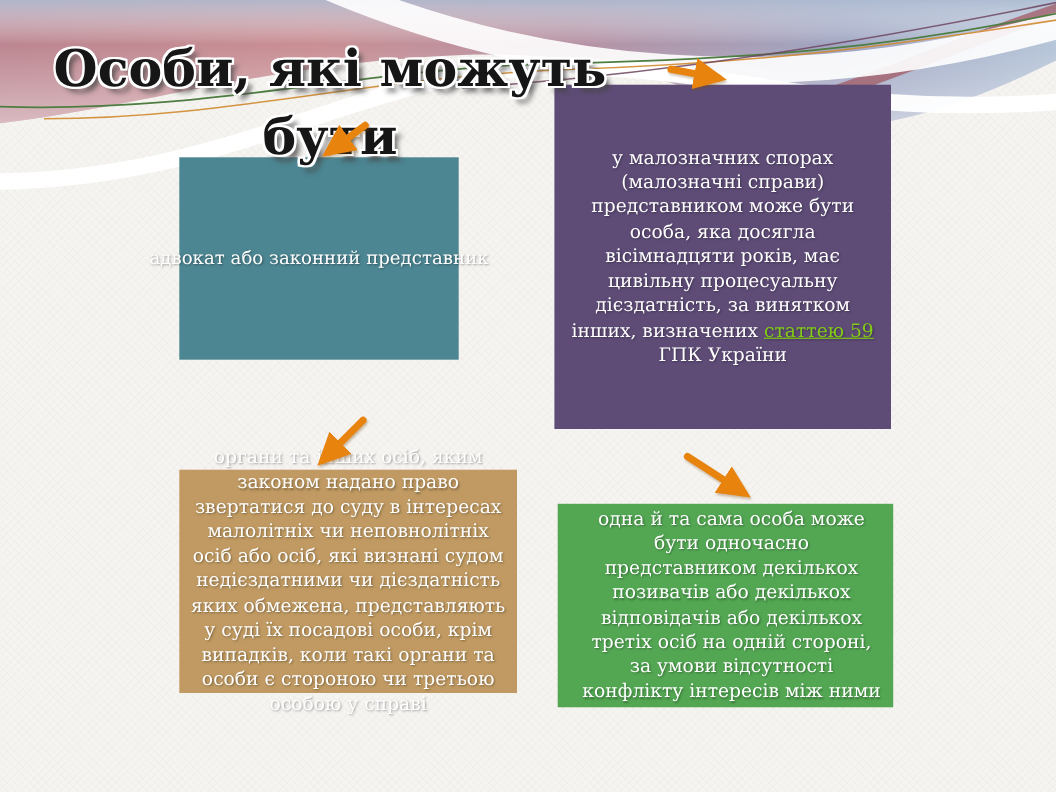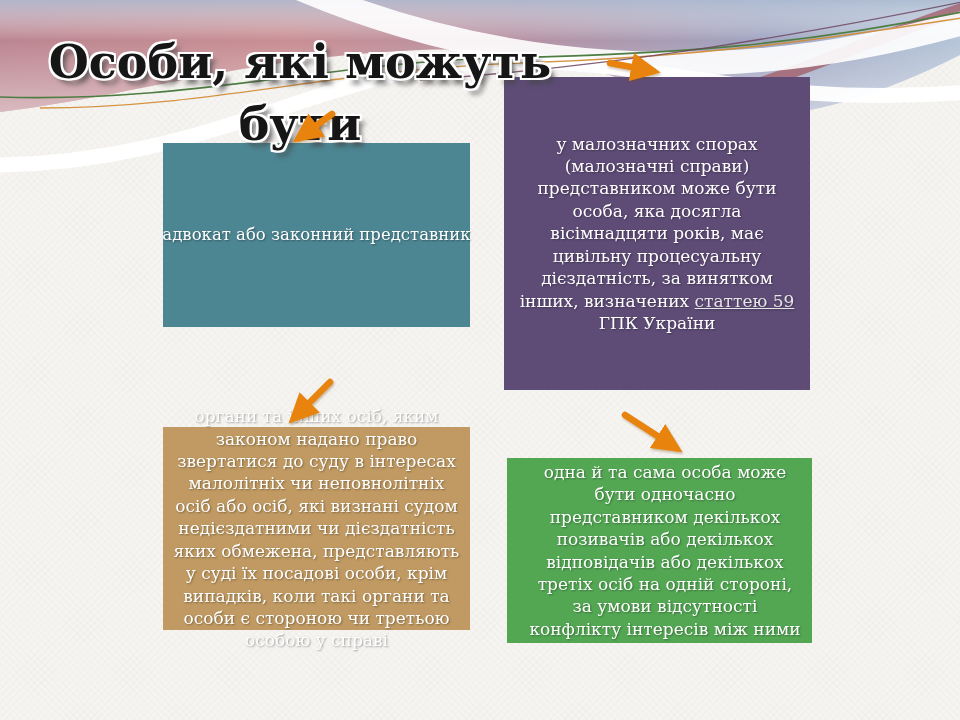--- a/index.html
+++ b/index.html
@@ -31,25 +31,25 @@
   .title .line{display:block;}
 
   
   .cbox{
     position:absolute;z-index:2;display:flex;align-items:center;justify-content:center;
     color:#ffffff;text-align:center;
     font-size:17px;line-height:1.32;
     text-shadow:1px 1px 2px rgba(0,0,0,0.35);
     box-sizing:border-box;padding:8px 9px;
   }
-  .box-advocate{left:163px;top:143px;width:307px;height:184px;background:#4c8692;font-size:16.5px;white-space:nowrap;}
+  .box-advocate{left:163px;top:143px;width:254px;height:184px;background:#4c8692;font-size:16.5px;white-space:nowrap;}
   .box-minor{left:504px;top:77px;width:306px;height:313px;background:#5e4c77;}
   .box-organs{left:163px;top:427px;width:307px;height:203px;background:#c09a62;}
   .box-same{left:507px;top:458px;width:305px;height:185px;background:#53a753;padding-left:20px;}
-  .cbox a{color:#e5e5e5;cursor:pointer;}
+  .cbox a{color:#84cc16;cursor:pointer;}
 
   
   .arrows-svg{position:absolute;top:0;left:0;z-index:4;pointer-events:none;}
   .arrow-line{filter:drop-shadow(1px 2px 1px rgba(120,80,20,0.35));}
 </style>
 </head>
 <body>
 
 <div class="slide">
 

